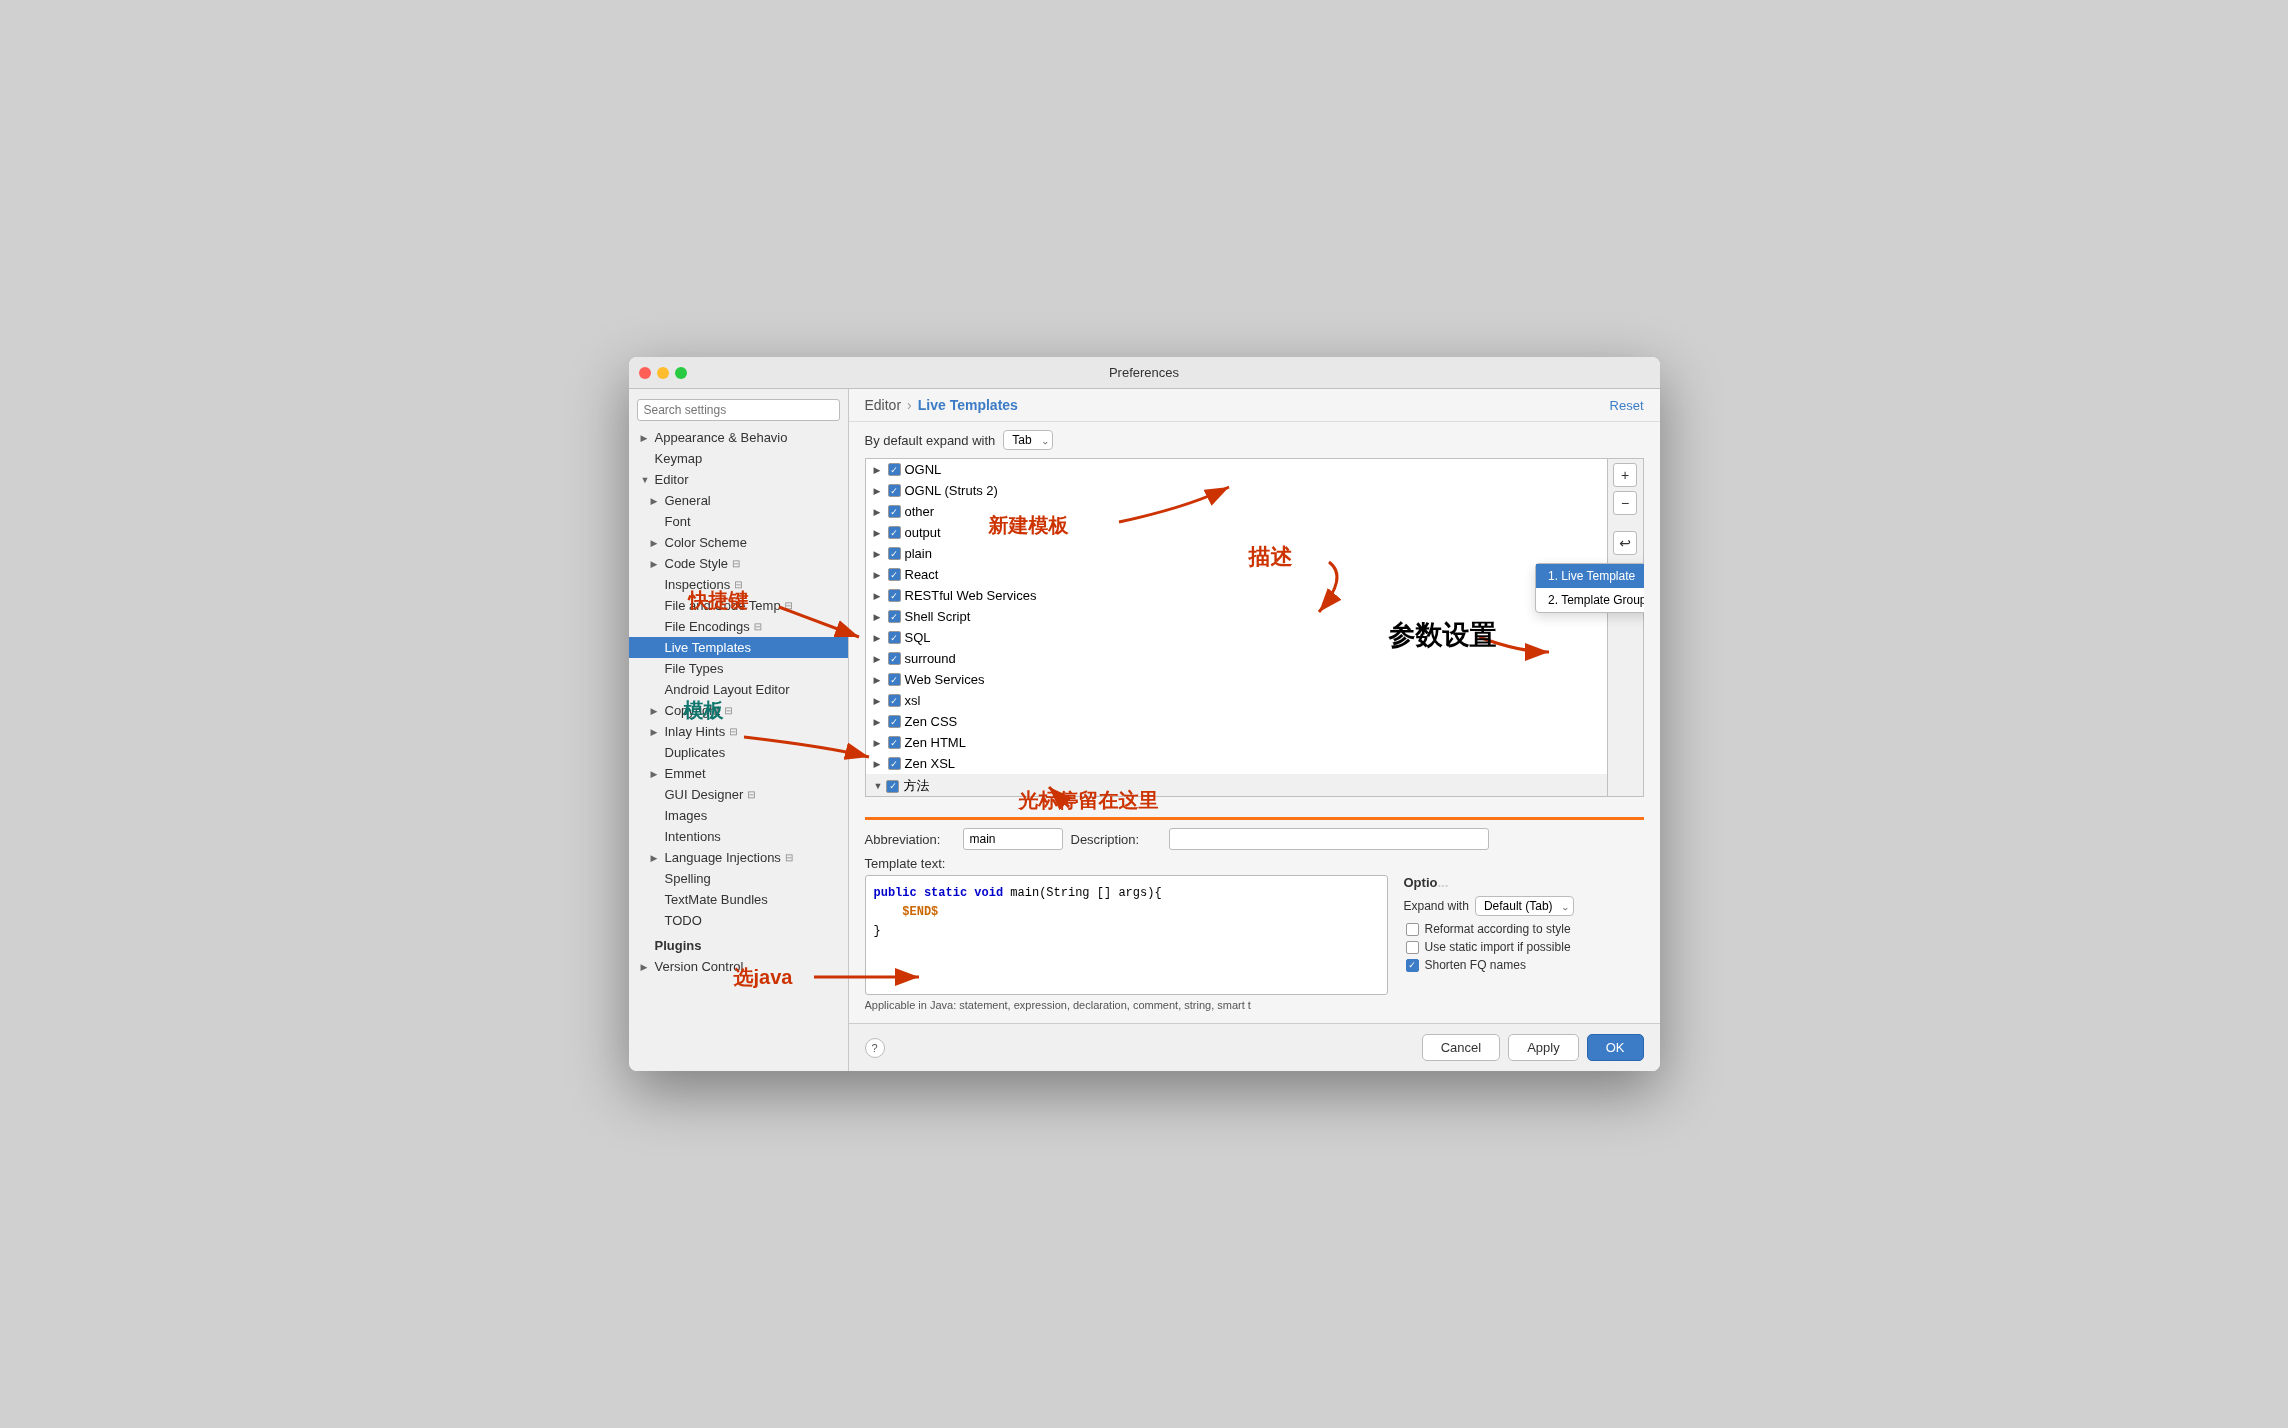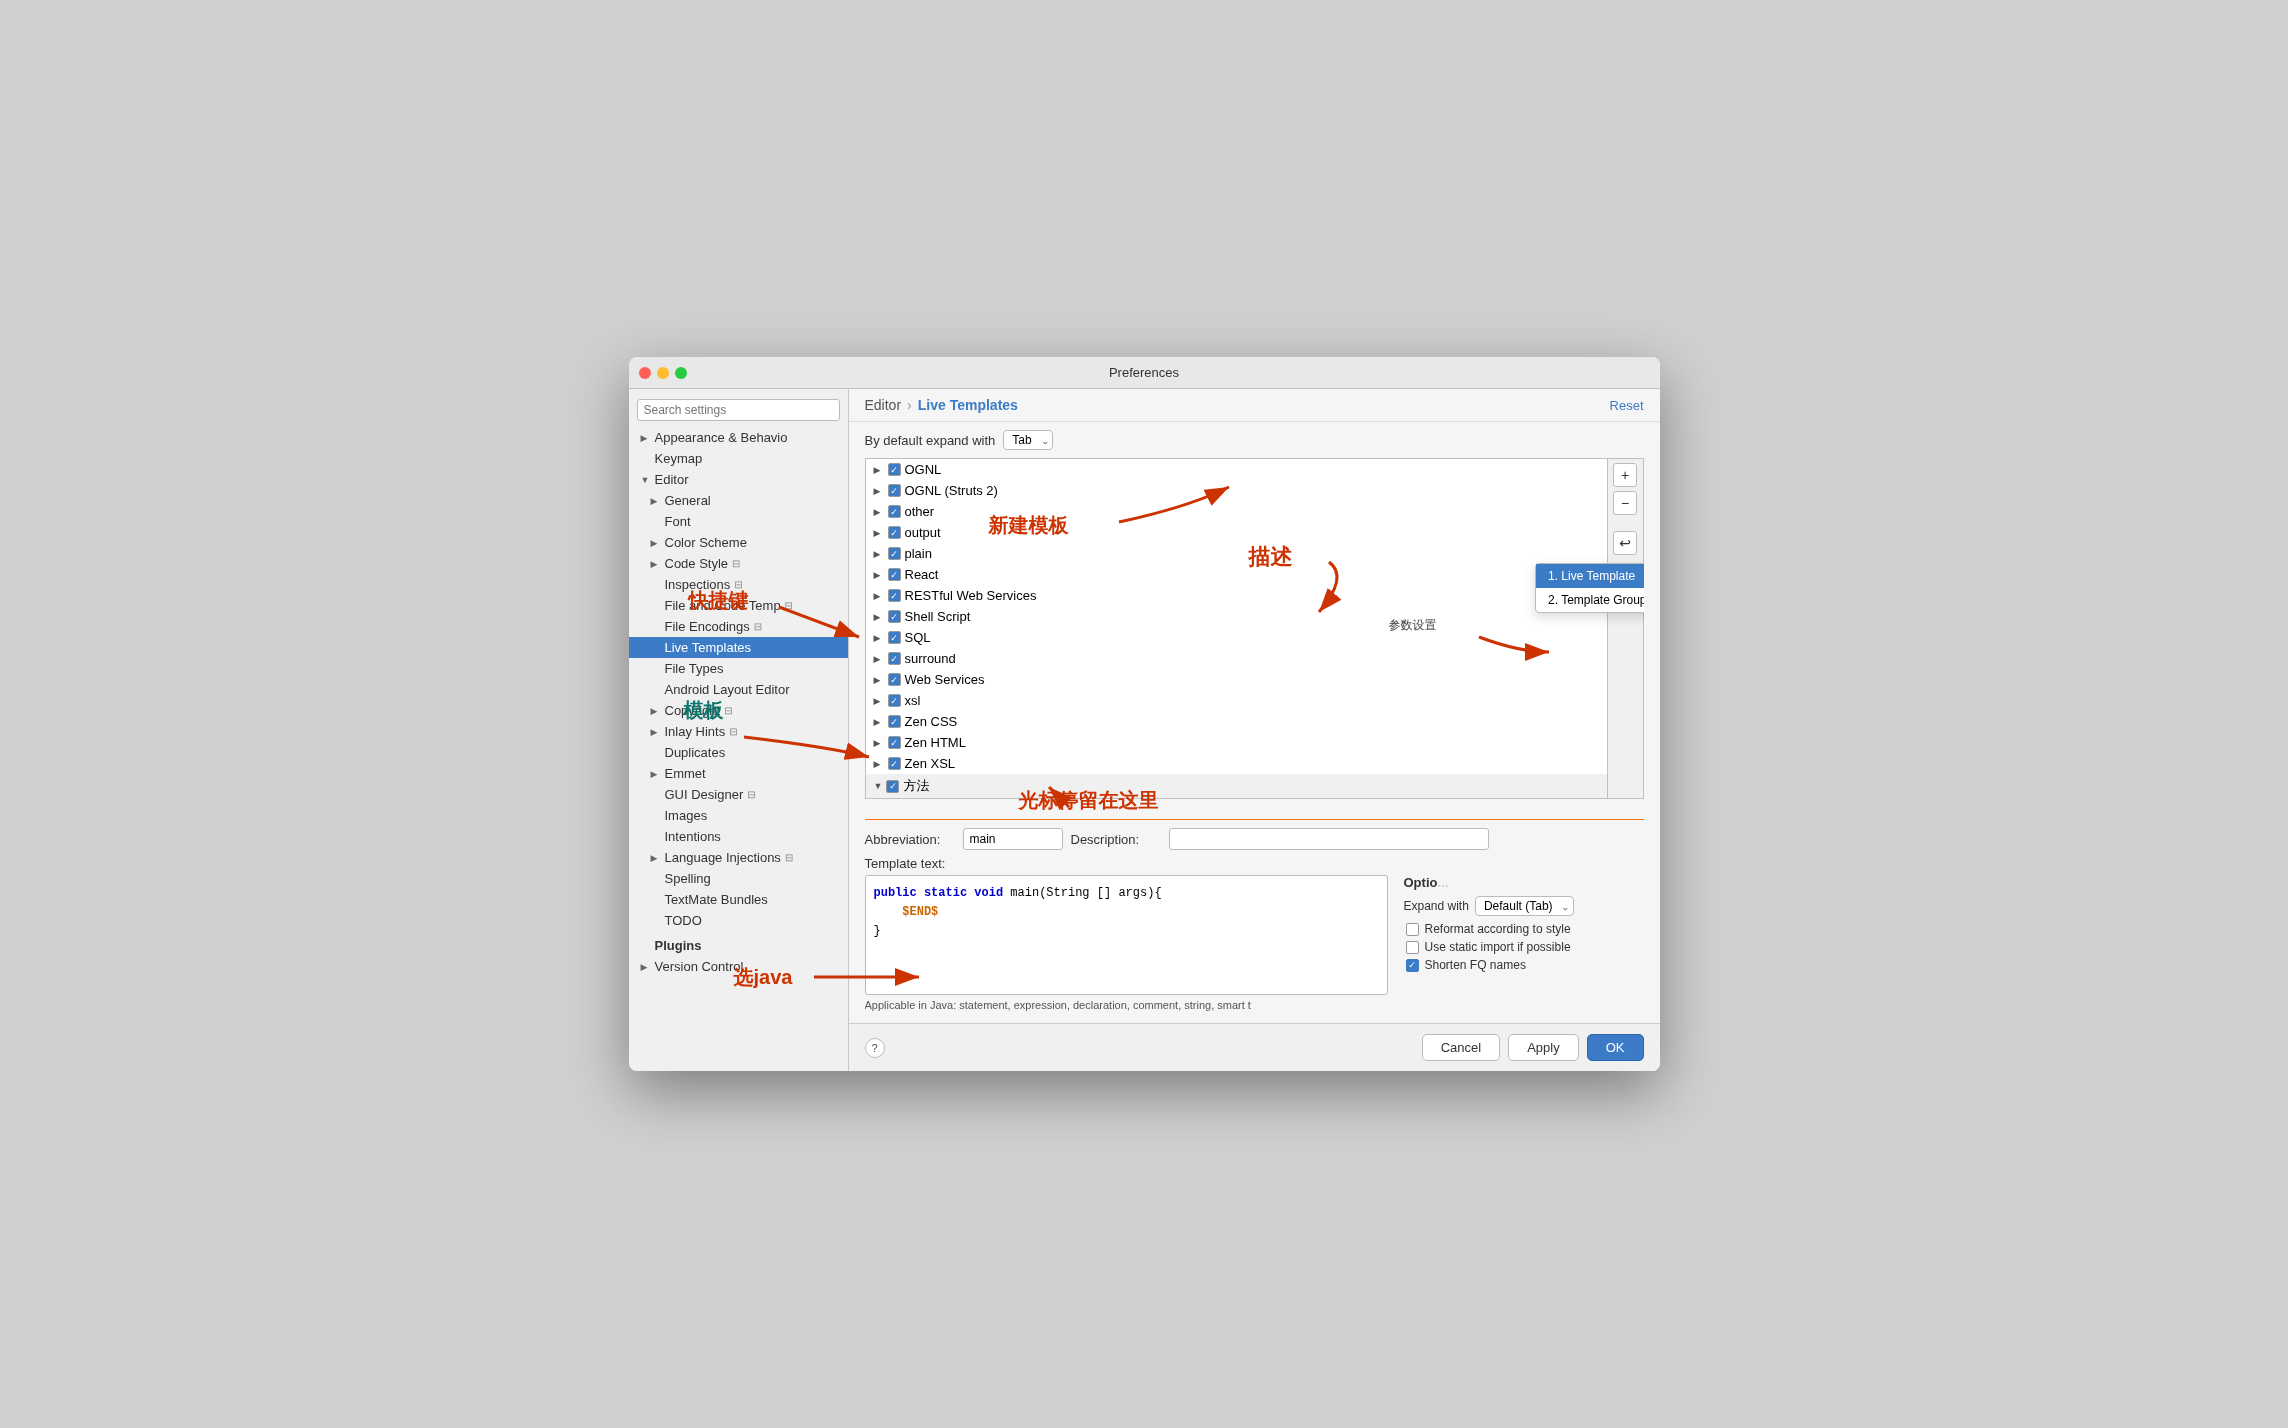--- a/index.html
+++ b/index.html
@@ -258,21 +258,21 @@
       min-width: 160px;
     }
     .dropdown-menu-item {
       padding: 5px 12px;
       font-size: 12px;
       cursor: pointer;
     }
     .dropdown-menu-item.selected { background: #3c7cc6; color: white; }
     
     .editor-area {
-      border-top: 1px solid #f97316;
+      border-top: 3px solid #f97316;
       padding: 8px 0 4px 0;
       flex-shrink: 0;
       margin-top: 20px;
     }
     .field-row {
       display: flex;
       align-items: center;
       gap: 8px;
       margin-bottom: 6px;
     }
@@ -741,21 +741,21 @@
   <div style="position:absolute; top:230px; left:60px; pointer-events:none; z-index:20;">
     <span style="color:#cc3300; font-size:20px; font-weight:bold;">快捷键</span>
   </div>
   <div style="position:absolute; top:340px; left:55px; pointer-events:none; z-index:20;">
     <span style="color:#0f766e; font-size:20px; font-weight:bold;">模板</span>
   </div>
   <div style="position:absolute; top:185px; left:620px; pointer-events:none; z-index:20;">
     <span style="color:#cc3300; font-size:22px; font-weight:bold;">描述</span>
   </div>
   <div style="position:absolute; top:260px; left:760px; pointer-events:none; z-index:20;">
-    <span style="color:#404040; font-size:12px; font-weight:normal;">参数设置</span>
+    <span style="color:#000000; font-size:27px; font-weight:bold;">参数设置</span>
   </div>
   <div style="position:absolute; top:430px; left:390px; pointer-events:none; z-index:20;">
     <span style="color:#cc3300; font-size:20px; font-weight:bold;">光标停留在这里</span>
   </div>
   <div style="position:absolute; bottom:80px; left:105px; pointer-events:none; z-index:20;">
     <span style="color:#cc3300; font-size:20px; font-weight:bold;">选java</span>
   </div>
 
   <svg class="arrow-svg" style="position:absolute;top:0;left:0;width:100%;height:100%;pointer-events:none;z-index:19;">
 

